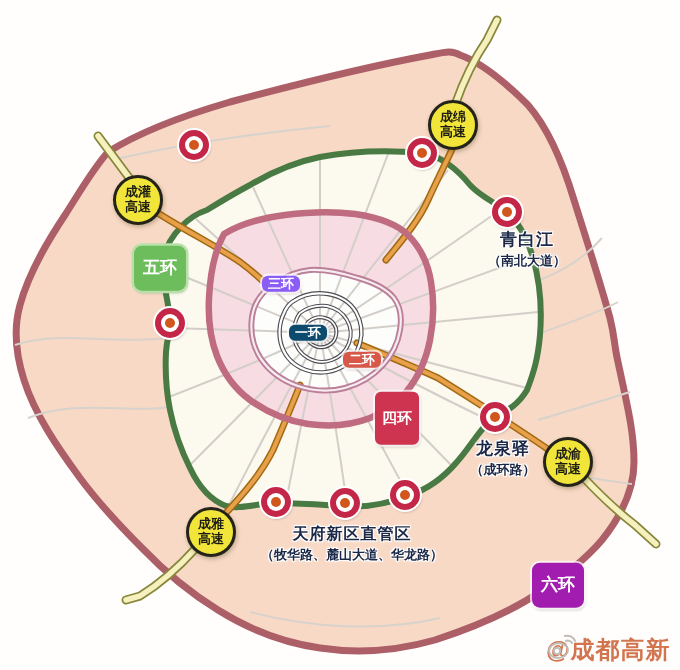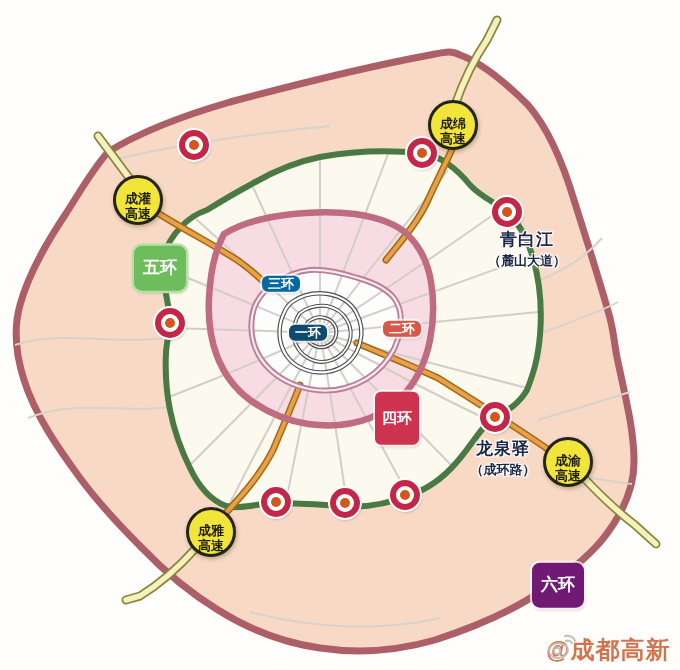--- a/index.html
+++ b/index.html
@@ -13,30 +13,30 @@
     position:absolute;transform:translate(-50%,-50%);
     color:#fff;font-weight:bold;white-space:nowrap;text-align:center;
     border-radius:6px;padding:2px 7px;line-height:1.1;
     box-shadow:0 0 0 2px rgba(255,255,255,.7),1px 2px 3px rgba(60,30,30,.25);
   }
   .badge.sm{font-size:13px;padding:1px 6px;}
   .badge.md{font-size:15px;padding:18px 7px;}
   .badge.lg{font-size:17px;padding:13px 9px;border-radius:8px;}
   .b-r1{background:#0c4a6e;}
   .b-r2{background:#d75848;}
-  .b-r3{background:#0369a1;}
+  .b-r3{background:#8b5cf6;}
   .b-r4{background:#ce3350;}
   .b-r5{background:#6dbd5c;box-shadow:0 0 0 2.5px #b9e0a8,1px 2px 3px rgba(40,80,30,.3);}
-  .b-r6{background:#701a75;}
+  .b-r6{background:#a21caf;}
   
   .hwy{
     position:absolute;transform:translate(-50%,-50%);
     width:44px;height:44px;border-radius:50%;
     background:#f2e53a;border:3px solid #23231a;
-    display:flex;flex-direction:column;align-items:center;justify-content:flex-end;
+    display:flex;flex-direction:column;align-items:center;justify-content:center;
     font-size:13px;font-weight:bold;color:#1c1c12;line-height:1.15;
     box-shadow:1px 2px 4px rgba(80,70,20,.35);
   }
   
   .dist{position:absolute;transform:translate(-50%,0);text-align:center;color:#1b2847;white-space:nowrap;}
   .dist .nm{font-size:17px;font-weight:bold;letter-spacing:1px;}
   .dist .rd{font-size:13px;font-weight:bold;margin-top:1px;}
   .halo{text-shadow:-1px -1px 0 #fff,1px -1px 0 #fff,-1px 1px 0 #fff,1px 1px 0 #fff,0 0 4px #fff;}
   
   .marker{
@@ -198,21 +198,21 @@
   <div class="marker" style="left:194px;top:145px;"></div>
   <div class="marker" style="left:422px;top:153px;"></div>
   <div class="marker" style="left:507px;top:212px;"></div>
   <div class="marker" style="left:170px;top:323px;"></div>
   <div class="marker" style="left:495px;top:417px;"></div>
   <div class="marker" style="left:276px;top:502px;"></div>
   <div class="marker" style="left:345px;top:503px;"></div>
   <div class="marker" style="left:405px;top:495px;"></div>
 
   <div class="badge sm b-r1" style="left:308px;top:333px;">一环</div>
-  <div class="badge sm b-r2" style="left:362px;top:329px;margin-left:40px;">二环</div>
+  <div class="badge sm b-r2" style="left:362px;top:360px;">二环</div>
   <div class="badge sm b-r3" style="left:281px;top:284px;">三环</div>
   <div class="badge md b-r4" style="left:397px;top:418px;">四环</div>
   <div class="badge lg b-r5" style="left:160px;top:268px;">五环</div>
   <div class="badge lg b-r6" style="left:558px;top:585px;">六环</div>
 
   <div class="hwy" style="left:138px;top:200px;">
     <div>成灌</div>
     <div>高速</div>
   </div>
   <div class="hwy" style="left:453px;top:125px;">
@@ -223,25 +223,29 @@
     <div>成渝</div>
     <div>高速</div>
   </div>
   <div class="hwy" style="left:211px;top:532px;">
     <div>成雅</div>
     <div>高速</div>
   </div>
 
   <div class="dist halo" style="left:527px;top:228px;">
     <div class="nm">青白江</div>
-    <div class="rd">（麓山大道）</div>
+    <div class="rd">（南北大道）</div>
   </div>
   <div class="dist halo" style="left:503px;top:437px;">
     <div class="nm">龙泉驿</div>
     <div class="rd">（成环路）</div>
+  </div>
+  <div class="dist halo" style="left:352px;top:524px;">
+    <div class="nm" style="font-size:16px;">天府新区直管区</div>
+    <div class="rd">（牧华路、麓山大道、华龙路）</div>
   </div>
 
   <div class="wm">
     <svg width="30" height="26" viewBox="0 0 30 26">
       <g fill="none" stroke="#aaa39e" stroke-width="2" stroke-linecap="round">
         <path d="M13 9 C7 9 3 13 3 17 C3 21 7 24 12 24 C18 24 22 20 22 16 C22 12 18 10 13 9 Z"></path>
         <circle cx="11" cy="17" r="3.2"></circle>
         <path d="M20 7 C22 6 25 7 26 9"></path>
         <path d="M19 2 C23 1 28 3 29 7"></path>
       </g>

